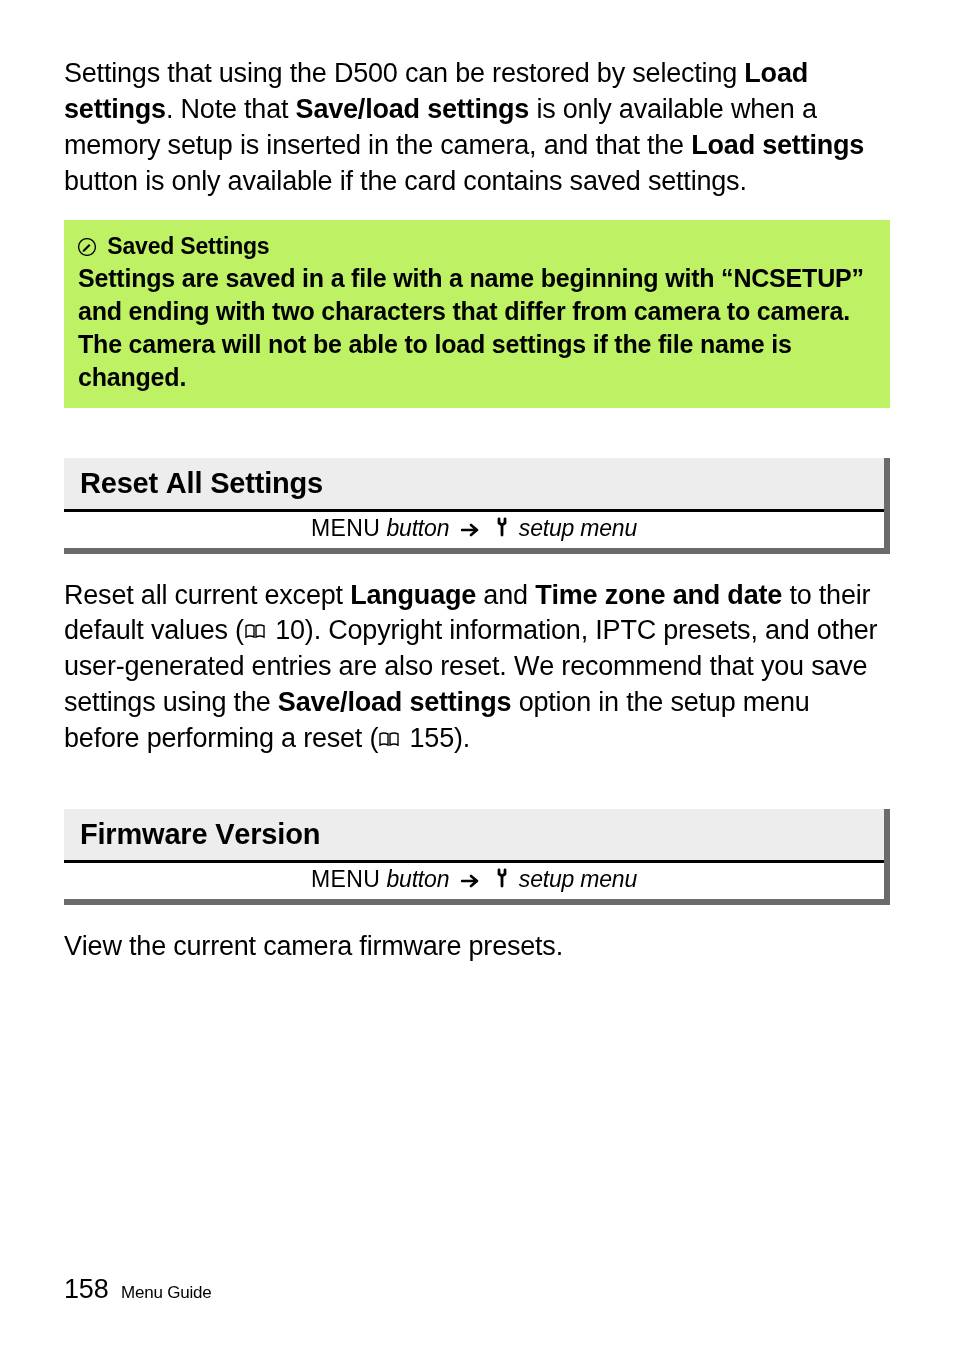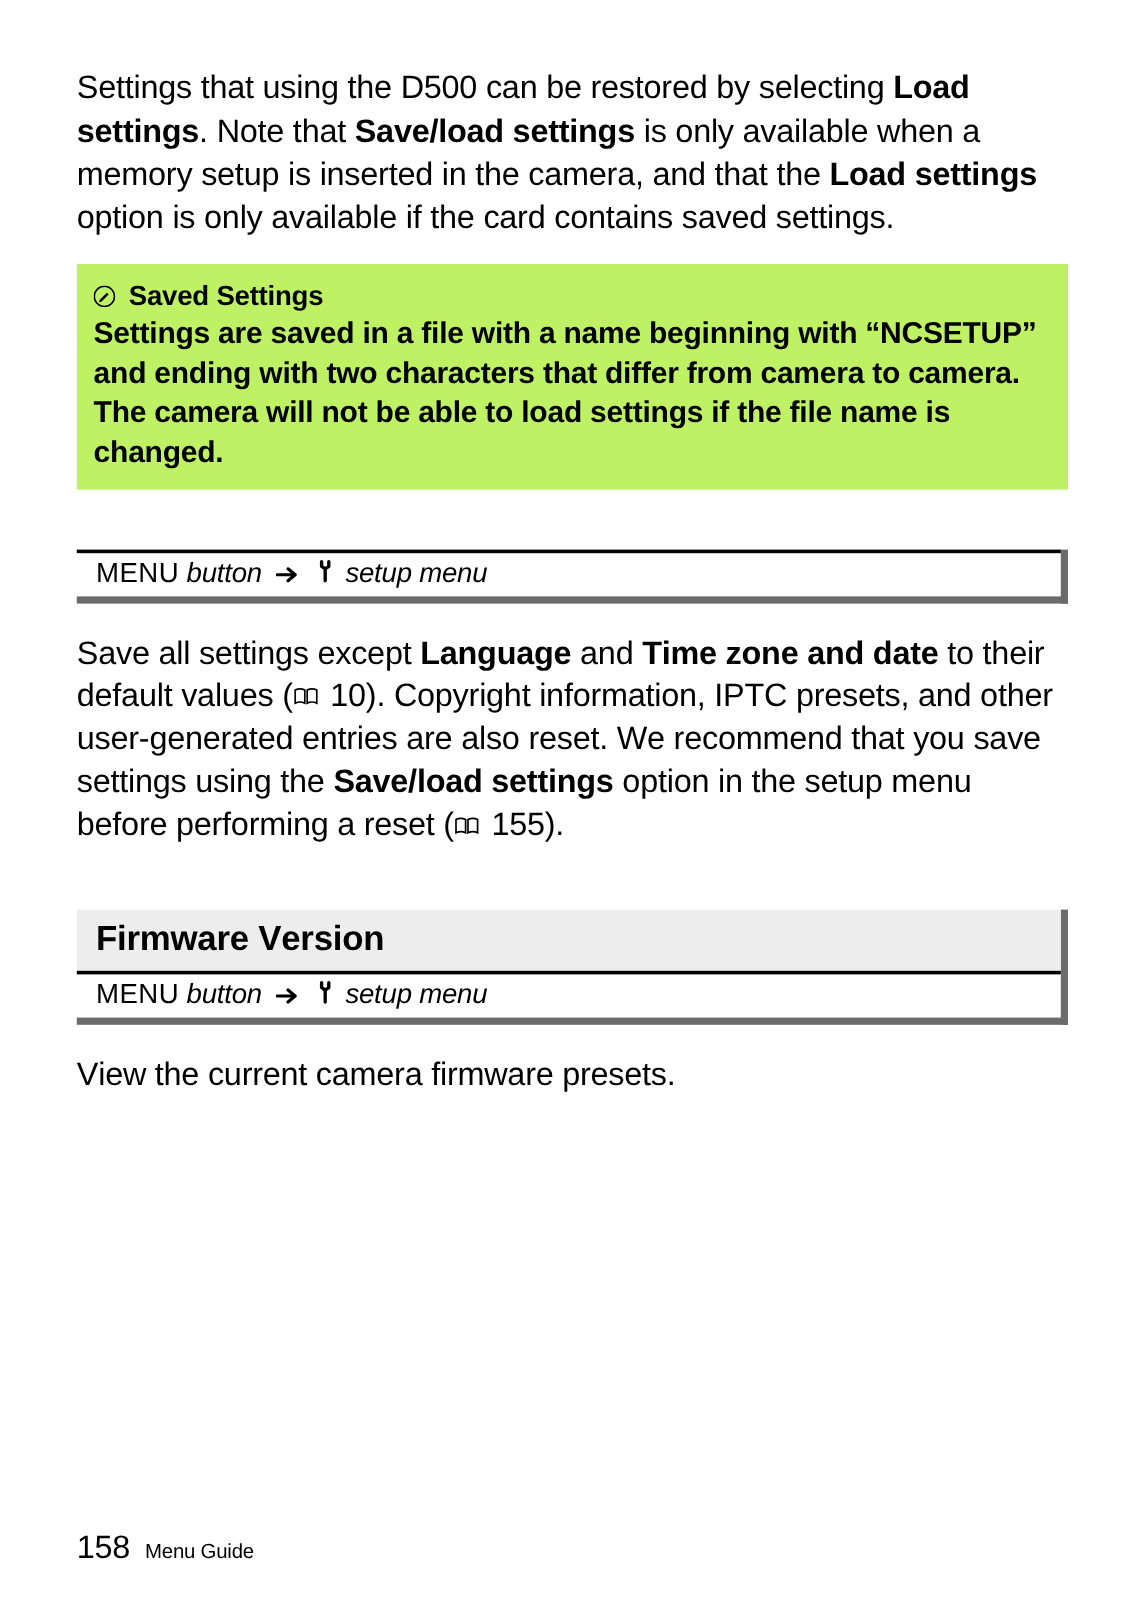--- a/index.html
+++ b/index.html
@@ -50,21 +50,21 @@
     }
     .section-heading {
       background: #ededed;
       padding: 9px 16px 9px 16px;
       font-size: 29px;
       font-weight: 700;
     }
     .section-nav {
       border-top: 3px solid #000;
       padding: 3px 16px 5px 16px;
-      text-align: left;
+      text-align: center;
       font-size: 23px;
       font-style: italic;
     }
     .menu-label {
       font-weight: 400;
       letter-spacing: 0.4px;
       font-style: normal;
       font-family: Arial, sans-serif;
       font-stretch: condensed;
     }
@@ -109,53 +109,54 @@
       font-weight: 400;
       font-size: 17px;
       font-stretch: condensed;
     }
     b { font-weight: 700; }
   </style>
 </head>
 <body>
 
 <p class="intro">
-  <span>Settings that using the D500 can be restored by selecting </span><b>Load settings</b><span>. Note that </span><b>Save/load settings</b><span> is only available when a memory setup is inserted in the camera, and that the </span><b>Load settings</b><span> option is only available if the card contains saved settings.</span>
+  <span>Settings that using the D500 can be restored by selecting </span><b>Load settings</b><span>. Note that </span><b>Save/load settings</b><span> is only available when a memory setup is inserted in the camera, and that the </span><b>Load settings</b><span> button is only available if the card contains saved settings.</span>
 </p>
 
 <div class="info-box">
   <div class="info-title">
     <span class="pencil-icon">
       <svg width="18" height="18" viewBox="0 0 18 18" style="vertical-align:-2px">
         <ellipse cx="9" cy="9" rx="8.4" ry="8.4" fill="none" stroke="#000" stroke-width="1.3"></ellipse>
         <path d="M5 12 L11 6 L12.5 7.5 L6.5 13.5 L4.6 13.8 Z" fill="#000"></path>
       </svg>
     </span><span>Saved Settings</span>
   </div>
   <div class="info-body">Settings are saved in a file with a name beginning with “NCSETUP” and ending with two characters that differ from camera to camera. The camera will not be able to load settings if the file name is changed.</div>
 </div>
 
 <div class="section-block">
+  <div class="section-heading">Reset All Settings</div>
   <div class="section-nav">
     <span class="menu-label">MENU</span><span> button</span>
     <span class="arrow-right">
       <svg width="20" height="14" viewBox="0 0 20 14">
           <path d="M1 7 L15 7 M10 2 L16 7 L10 12" stroke="#000" stroke-width="2.6" fill="none" stroke-linecap="round" stroke-linejoin="round"></path>
         </svg>
     </span>
     <span class="wrench-icon">
       <svg width="16" height="20" viewBox="0 0 16 20">
           <path d="M5 2 L5 6 L8 8 L11 6 L11 2 M8 8 L8 18" stroke="#000" stroke-width="2.8" fill="none" stroke-linecap="round" stroke-linejoin="round"></path>
         </svg>
     </span><span> setup menu</span>
   </div>
 </div>
 
 <p class="section-body">
-  <span>Save all settings except </span><b>Language</b><span> and </span><b>Time zone and date</b><span> to their default values (</span><span class="page-ref-icon"><svg width="22" height="16" viewBox="0 0 22 16">
+  <span>Reset all current except </span><b>Language</b><span> and </span><b>Time zone and date</b><span> to their default values (</span><span class="page-ref-icon"><svg width="22" height="16" viewBox="0 0 22 16">
         <path d="M2 3 Q6 1 10 3 L10 14 Q6 12 2 14 Z M12 3 Q16 1 20 3 L20 14 Q16 12 12 14 Z" fill="none" stroke="#000" stroke-width="1.4"></path>
       </svg></span><span> 10). Copyright information, IPTC presets, and other user-generated entries are also reset. We recommend that you save settings using the </span><b>Save/load settings</b><span> option in the setup menu before performing a reset (</span><span class="page-ref-icon"><svg width="22" height="16" viewBox="0 0 22 16">
         <path d="M2 3 Q6 1 10 3 L10 14 Q6 12 2 14 Z M12 3 Q16 1 20 3 L20 14 Q16 12 12 14 Z" fill="none" stroke="#000" stroke-width="1.4"></path>
       </svg></span><span> 155).</span>
 </p>
 
 <div class="section-block">
   <div class="section-heading">Firmware Version</div>
   <div class="section-nav">
     <span class="menu-label">MENU</span><span> button</span>

